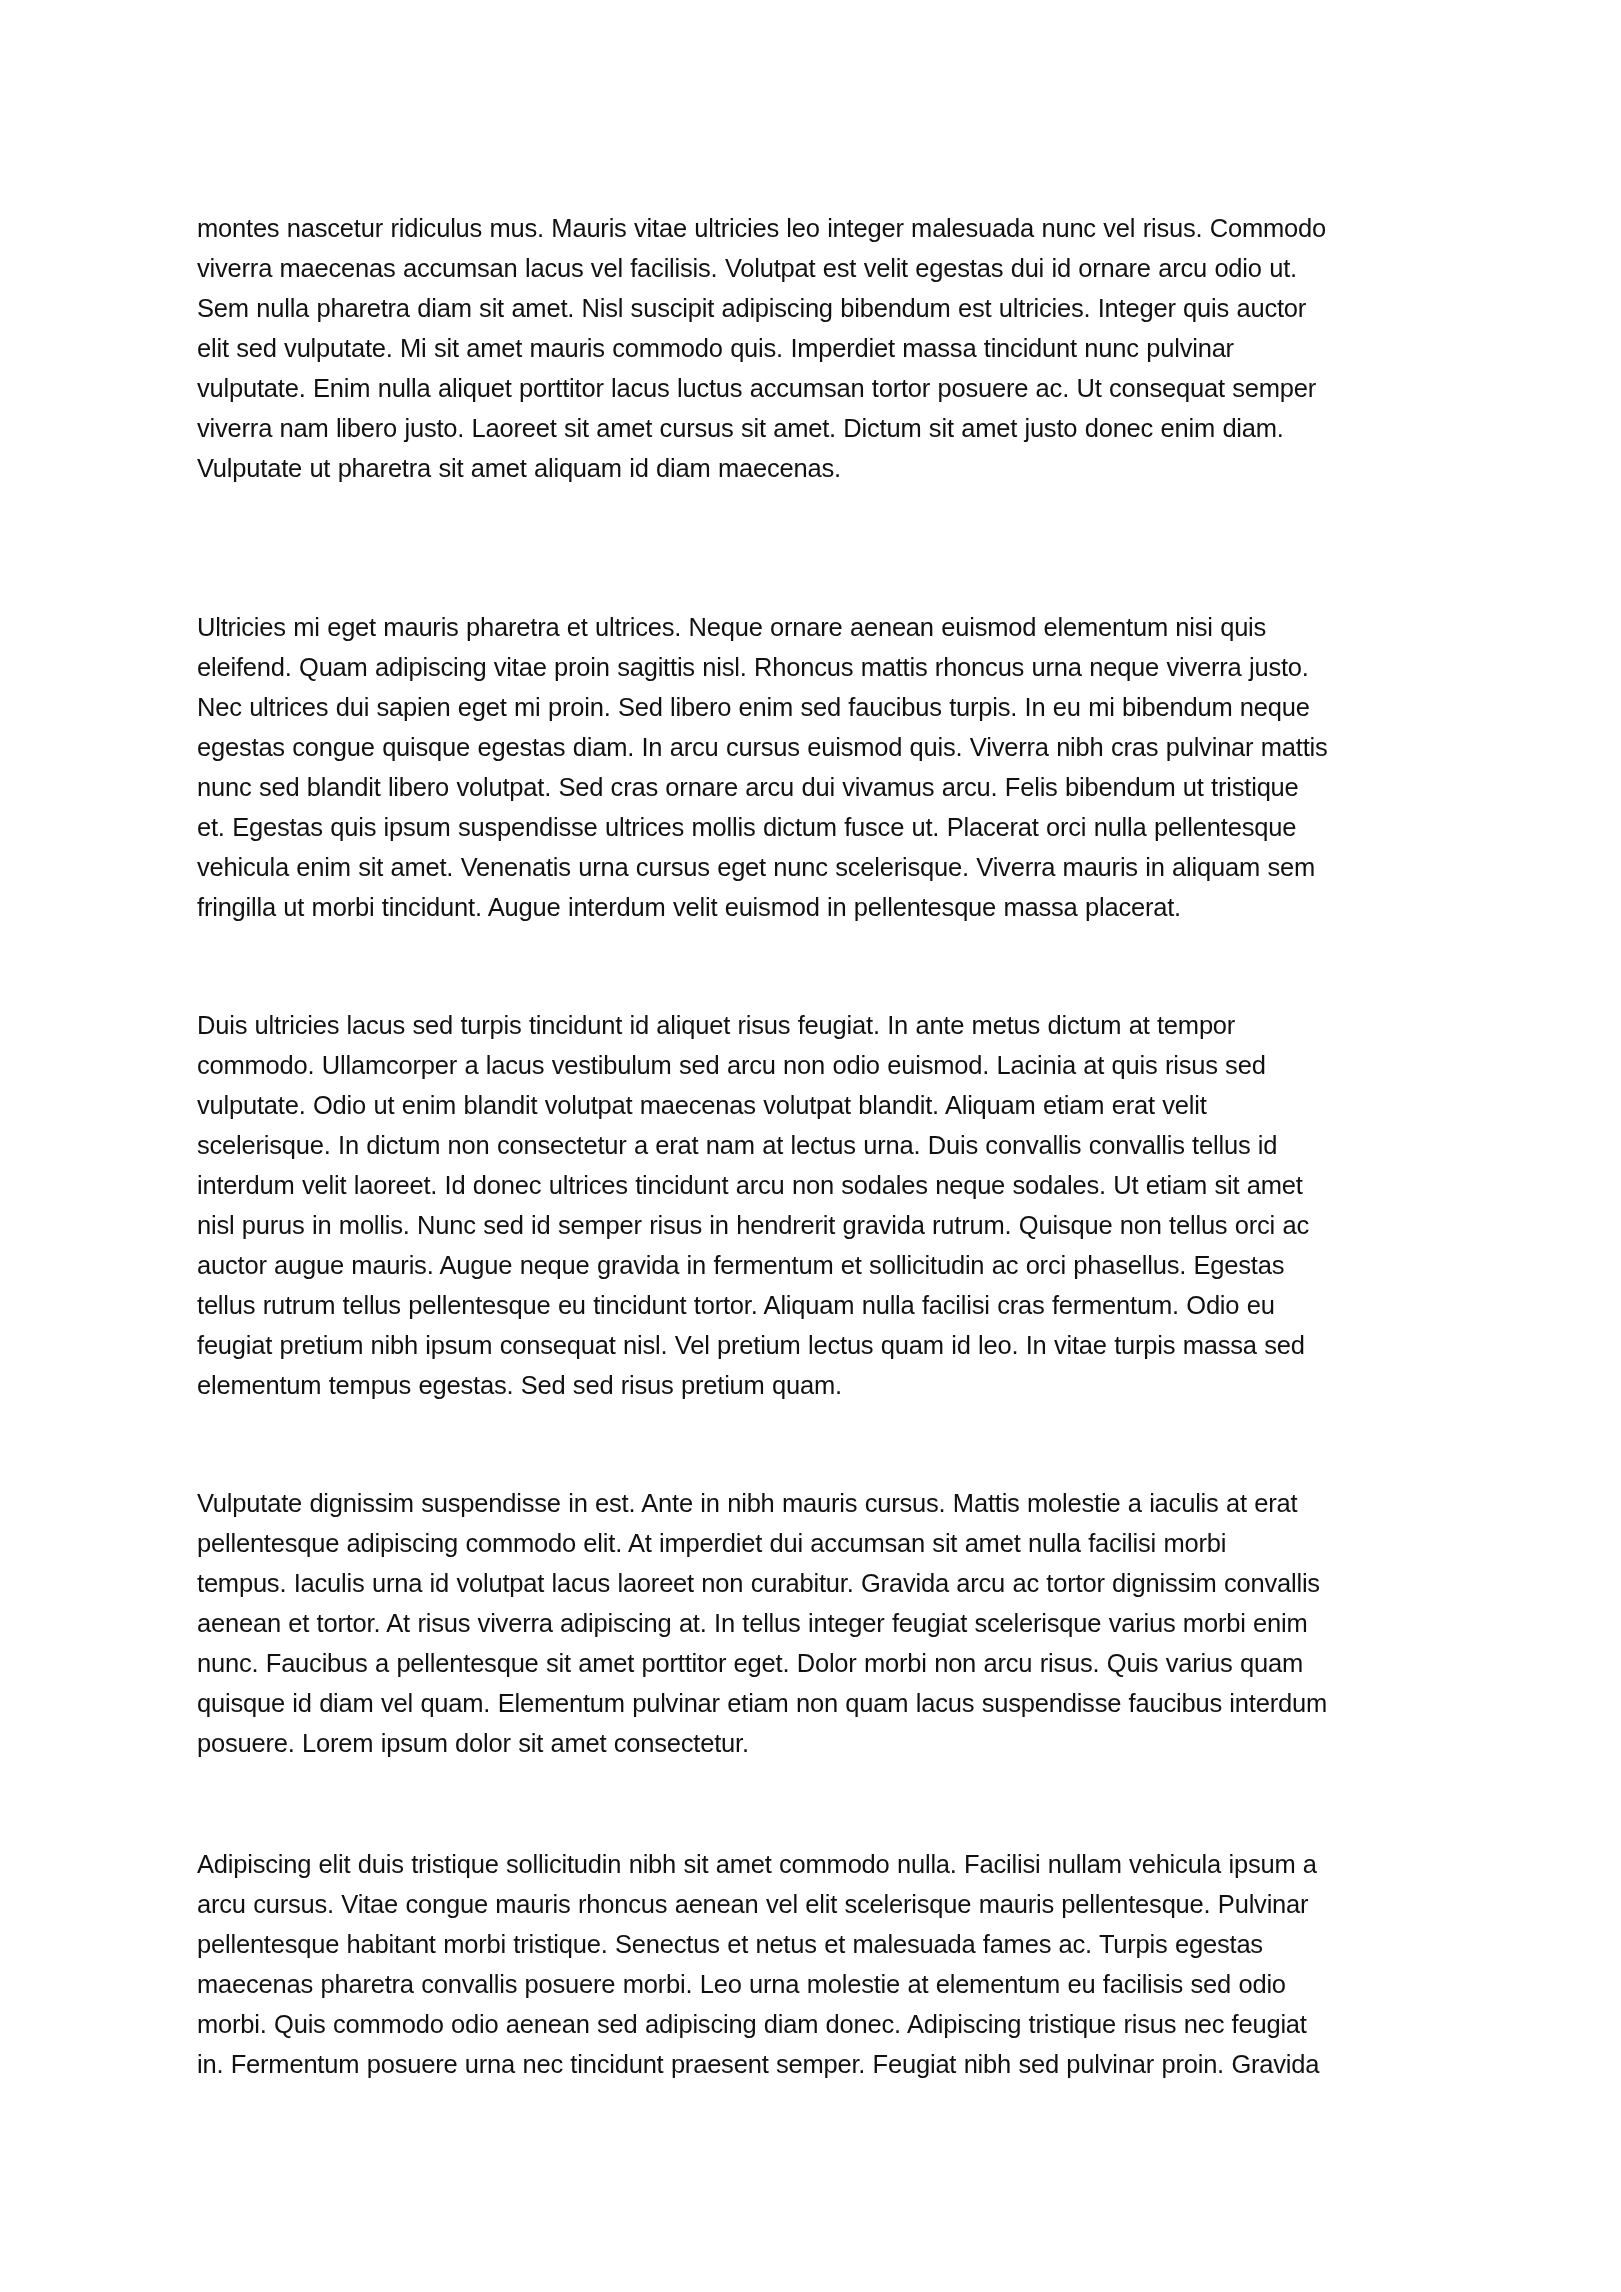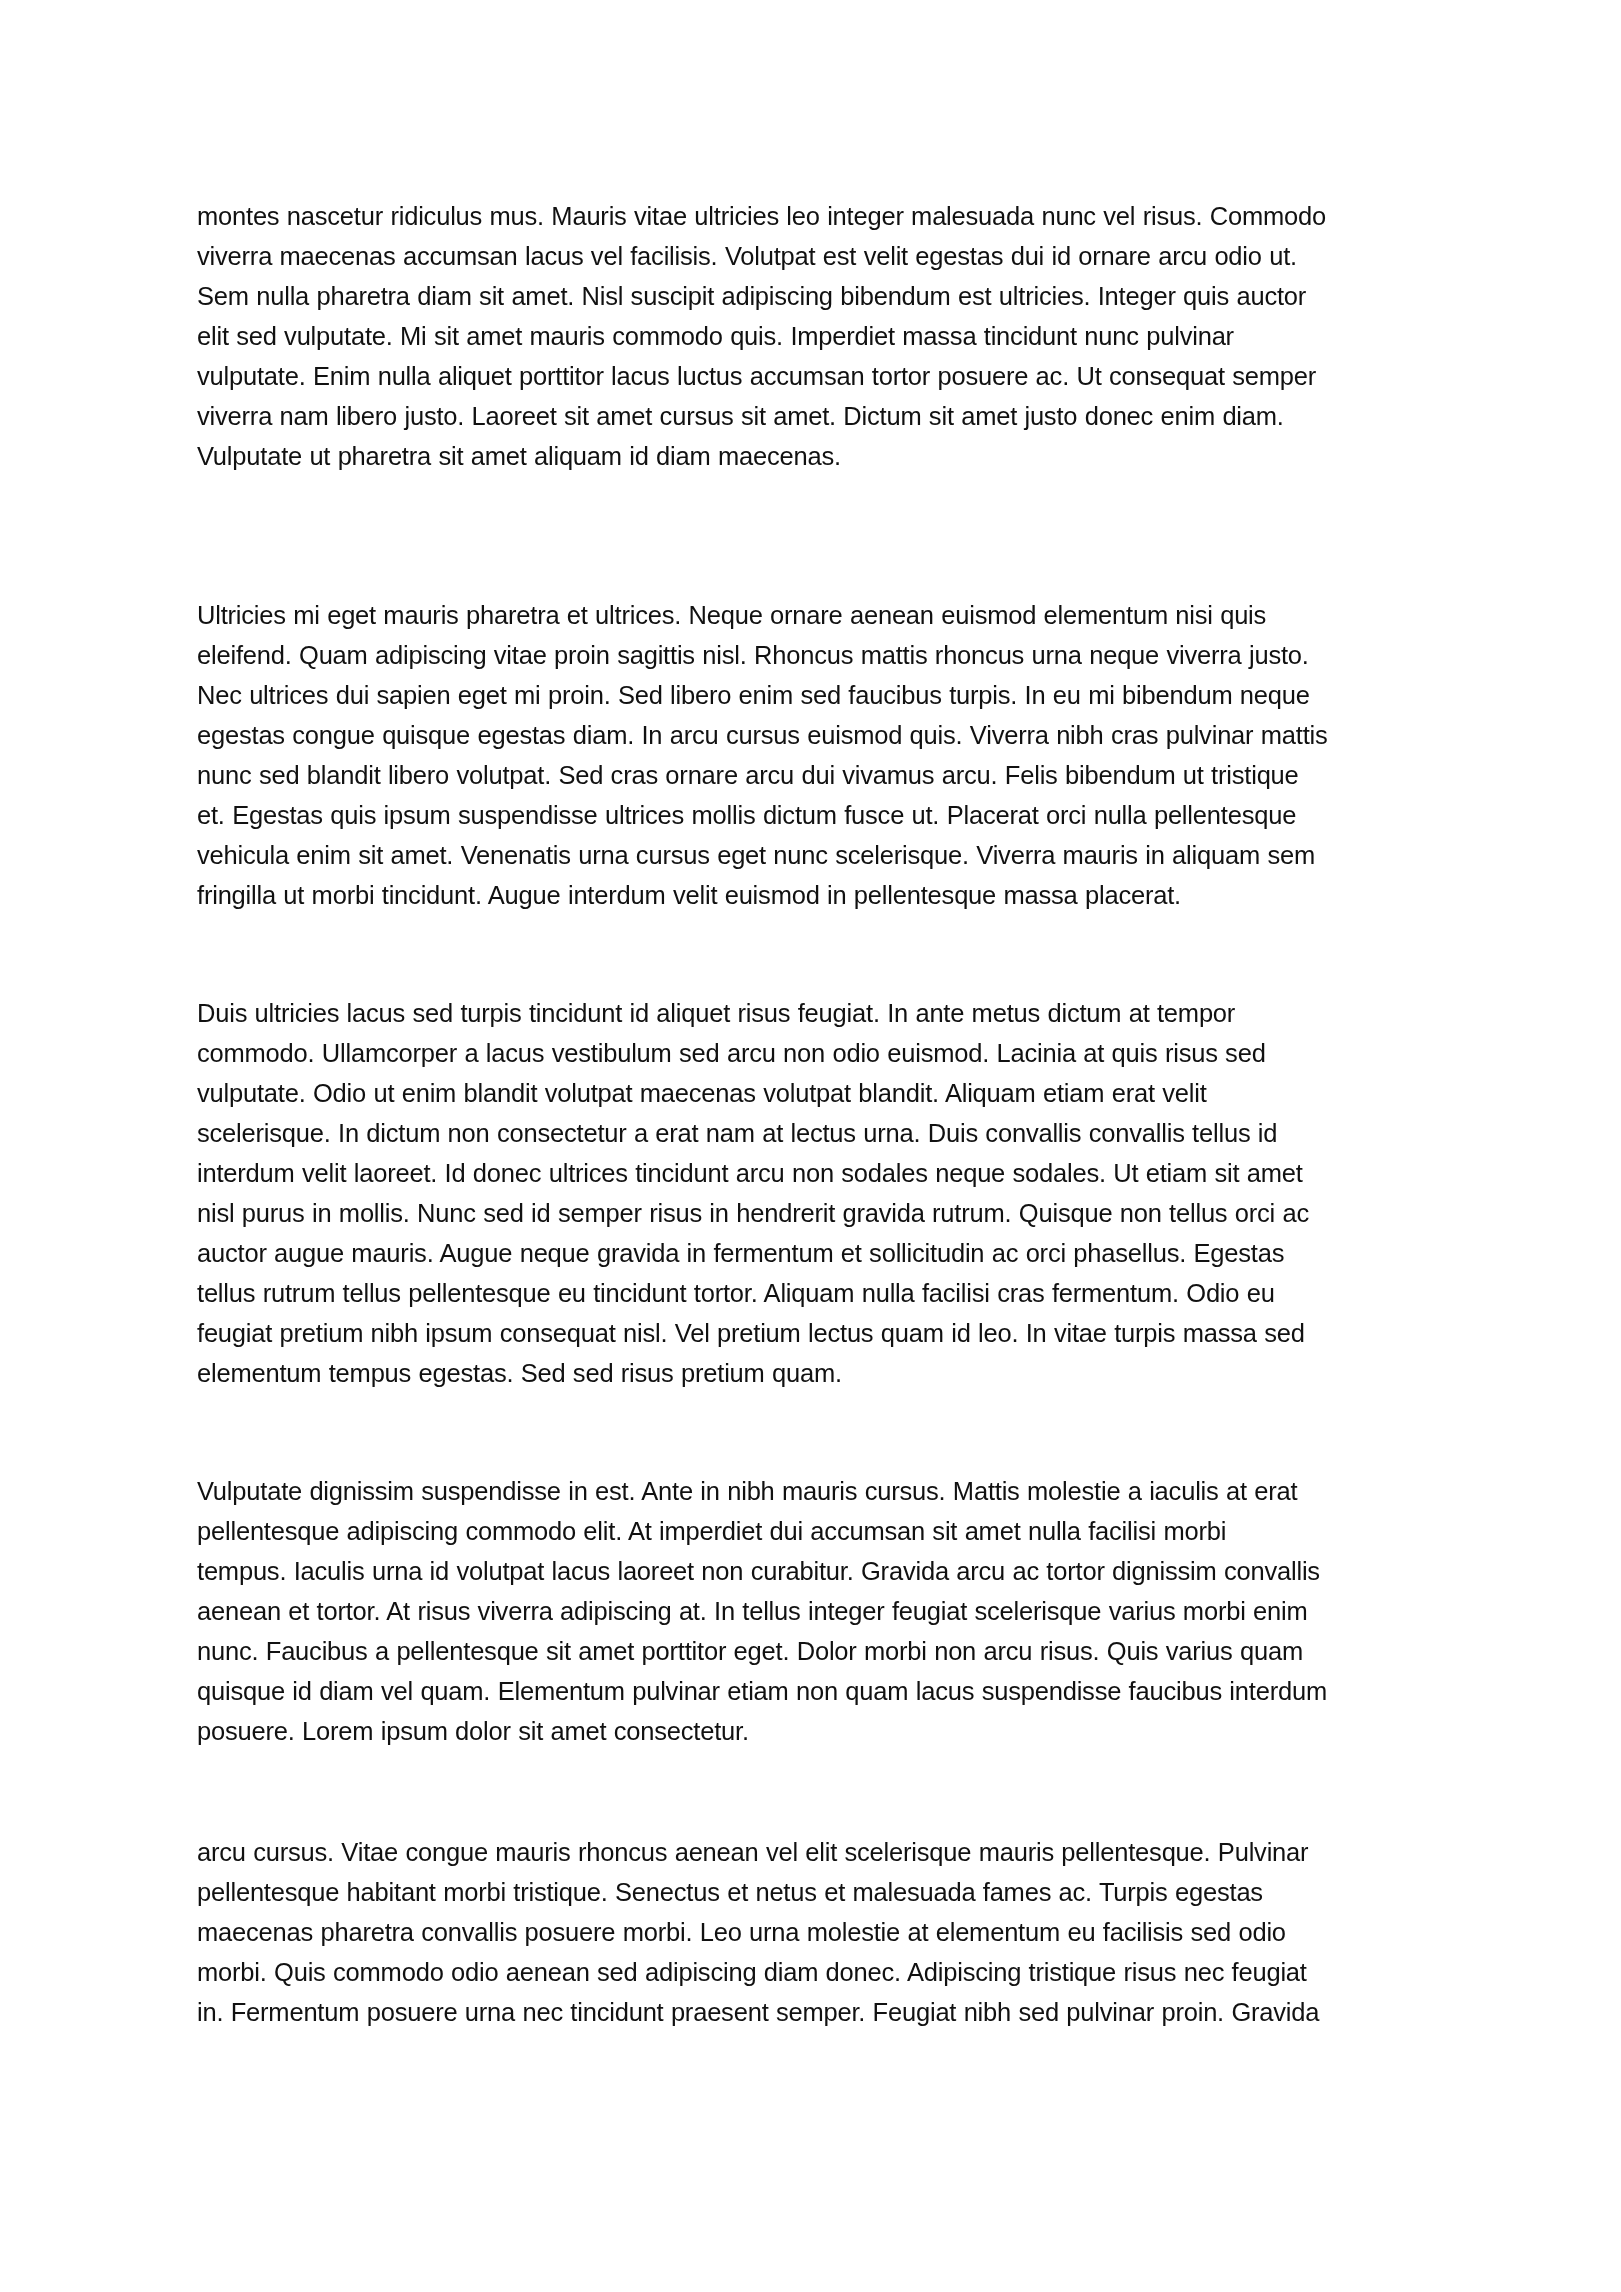--- a/index.html
+++ b/index.html
@@ -1,18 +1,18 @@
 <!DOCTYPE html>
 <html><head>
 <meta charset="utf-8">
 <style>
   html, body { margin: 0; padding: 0; background: #ffffff; }
   body { width: 1621px; height: 2293px; position: relative; overflow: hidden; }
   .page {
-    position: absolute; left: 0; top: 0; width: 1621px; height: 2049px; background: #ffffff; text-decoration: underline;
+    position: absolute; left: 0; top: 12px; width: 1621px; height: 2049px; background: #ffffff; text-decoration: underline;
   }
   .para {
     position: absolute;
     left: 197px;
     width: 1245px;
     font-family: "Liberation Sans", "DejaVu Sans", sans-serif;
     font-size: 25.5px;
     letter-spacing: -0.2px;
     word-spacing: 0.5px;
     color: #111111;
@@ -68,20 +68,21 @@
     <span class="line">Vulputate dignissim suspendisse in est. Ante in nibh mauris cursus. Mattis molestie a iaculis at erat</span>
     <span class="line">pellentesque adipiscing commodo elit. At imperdiet dui accumsan sit amet nulla facilisi morbi</span>
     <span class="line">tempus. Iaculis urna id volutpat lacus laoreet non curabitur. Gravida arcu ac tortor dignissim convallis</span>
     <span class="line">aenean et tortor. At risus viverra adipiscing at. In tellus integer feugiat scelerisque varius morbi enim</span>
     <span class="line">nunc. Faucibus a pellentesque sit amet porttitor eget. Dolor morbi non arcu risus. Quis varius quam</span>
     <span class="line">quisque id diam vel quam. Elementum pulvinar etiam non quam lacus suspendisse faucibus interdum</span>
     <span class="line">posuere. Lorem ipsum dolor sit amet consectetur.</span>
   </div>
 
   <div class="para" style="top:1832px;">
+    <span class="line">Adipiscing elit duis tristique sollicitudin nibh sit amet commodo nulla. Facilisi nullam vehicula ipsum a</span>
     <span class="line">arcu cursus. Vitae congue mauris rhoncus aenean vel elit scelerisque mauris pellentesque. Pulvinar</span>
     <span class="line">pellentesque habitant morbi tristique. Senectus et netus et malesuada fames ac. Turpis egestas</span>
     <span class="line">maecenas pharetra convallis posuere morbi. Leo urna molestie at elementum eu facilisis sed odio</span>
     <span class="line">morbi. Quis commodo odio aenean sed adipiscing diam donec. Adipiscing tristique risus nec feugiat</span>
     <span class="line">in. Fermentum posuere urna nec tincidunt praesent semper. Feugiat nibh sed pulvinar proin. Gravida</span>
   </div>
 
 </div>
 
 

